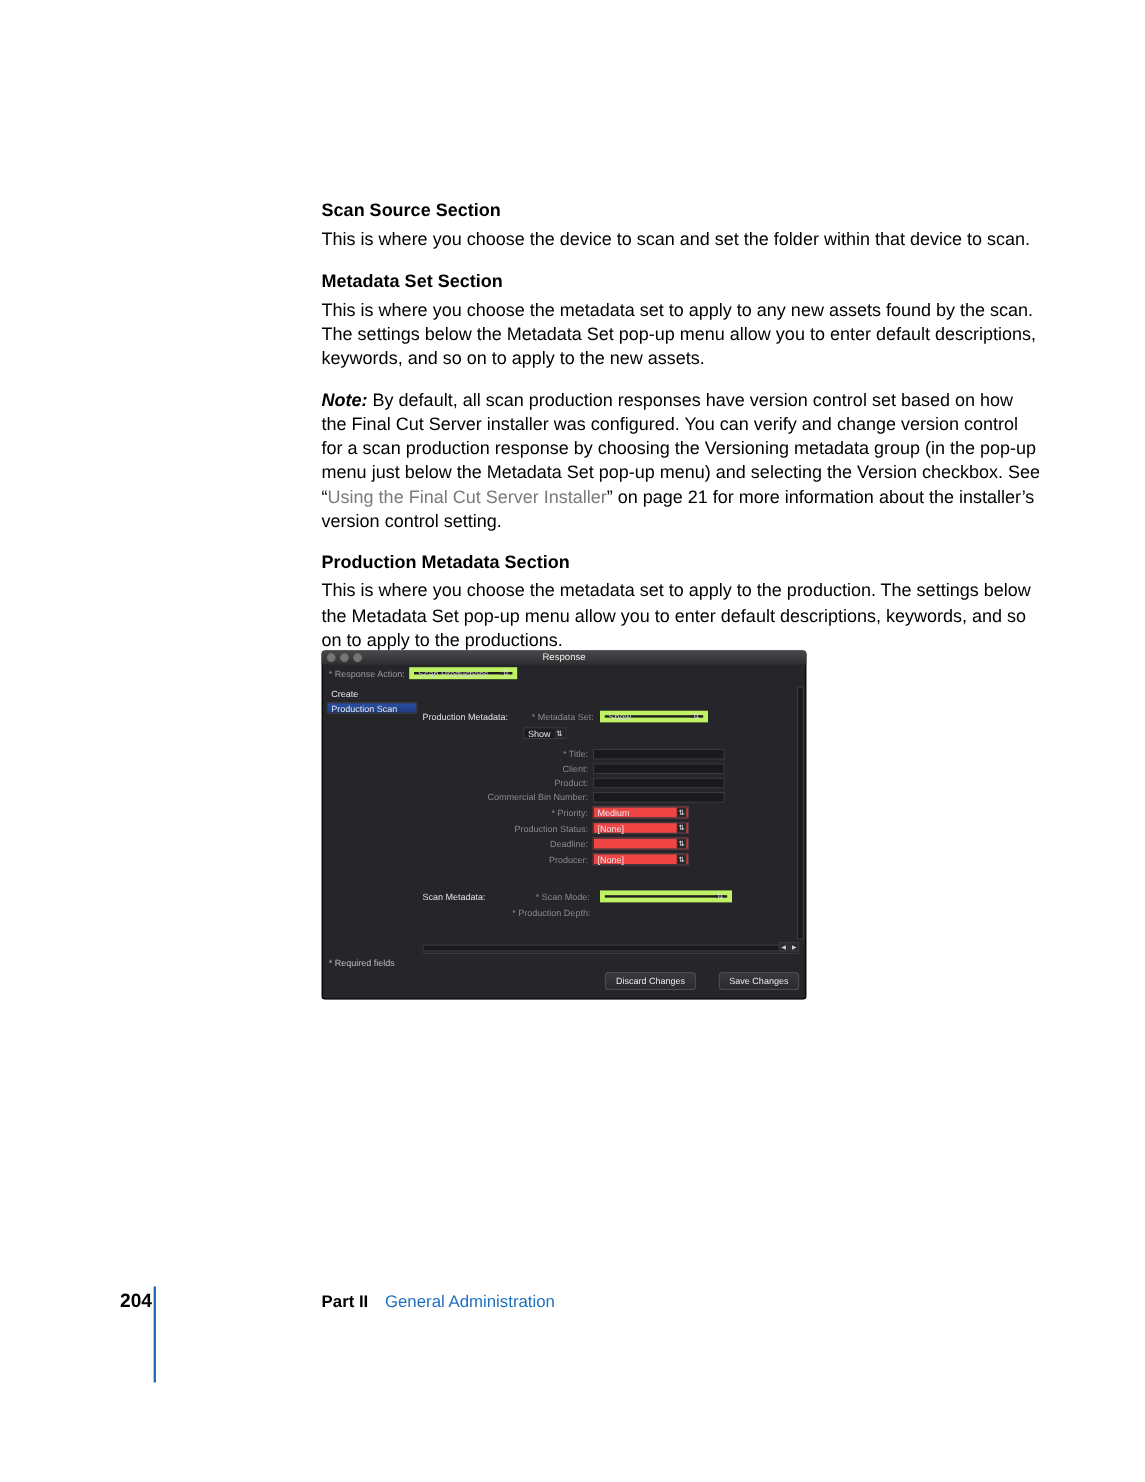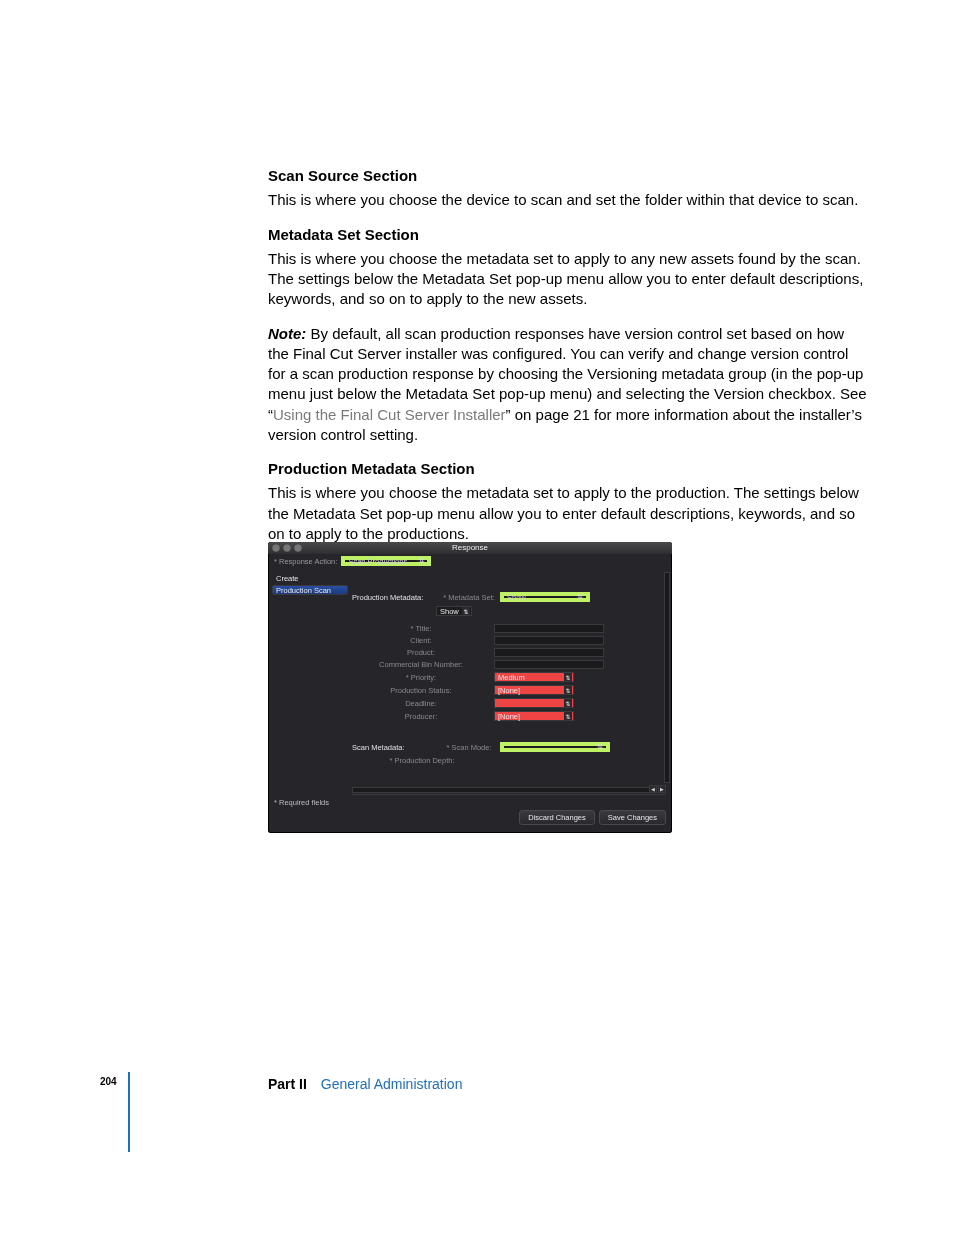--- a/index.html
+++ b/index.html
@@ -3,21 +3,21 @@
 <meta charset="utf-8">
 <style>
   html,body{margin:0;padding:0;background:#fff;font-family:"Helvetica Neue",Helvetica,Arial,sans-serif;color:#000;}
   .page{width:954px;height:1235px;position:relative;}
   .content{position:absolute;left:268px;top:166px;width:600px;font-size:15px;line-height:1.35;}
   .content h4{font-size:15px;font-weight:700;margin:0 0 4px 0;}
   .content p{margin:0 0 14px 0;}
   .note-label{font-style:italic;font-weight:700;}
   .xref{color:#7a7a7a;text-align:center;}
   
-  .pagenum{position:absolute;left:100px;top:1076px;font-weight:700;font-size:10px;}
+  .pagenum{position:absolute;left:100px;top:1076px;font-weight:700;font-size:16px;}
   .footer{position:absolute;left:268px;top:1076px;font-size:14px;}
   .footer .part{font-weight:700;}
   .footer .title{color:#1f6fbf;margin-left:10px;}
   .rule{position:absolute;left:128px;top:1072px;width:2px;height:80px;background:#1f6fbf;}
   
   .shot{position:absolute;left:268px;top:542px;width:404px;height:291px;background:#262529;font-size:7.5px;color:#cfcfd4;border-radius:3px;box-shadow:0 0 0 1px #000 inset;}
   .titlebar{height:12px;background:linear-gradient(#4a4a4e,#2e2e31);border-top-left-radius:3px;border-top-right-radius:3px;position:relative;}
   .traffic{position:absolute;left:4px;top:2px;display:flex;gap:3px;}
   .traffic span{width:8px;height:8px;border-radius:50%;background:#777;display:block;box-shadow:0 0 1px #000 inset;}
   .wtitle{position:absolute;left:0;right:0;top:1px;text-align:center;color:#eee;font-size:8px;}
@@ -26,30 +26,30 @@
   .popup{background:#1c1c1f;border:4px solid #bef264;height:10px;display:flex;align-items:center;padding:0 3px;position:relative;box-sizing:border-box;}
   .popup .arrow{position:absolute;right:2px;top:0;bottom:0;width:8px;display:flex;align-items:center;justify-content:center;color:#ddd;font-size:7px;background:#2a2a2e;}
   .sidebar{position:absolute;left:4px;top:30px;width:76px;}
   .side-item{padding:2px 4px;color:#e6e6ea;}
   .side-item.sel{background:linear-gradient(#2a4fa5,#1c3a7a);border-radius:2px;}
   .body{position:absolute;left:84px;top:30px;right:6px;bottom:48px;overflow:hidden;margin-top:20px;}
   .grouprow{display:flex;align-items:center;gap:4px;margin-bottom:4px;}
   .grouplabel{color:#e0e0e4;width:86px;}
   .glbl2{color:#8a8a8e;width:54px;text-align:center;}
   .formrow{display:flex;align-items:center;gap:4px;margin-bottom:3px;}
-  .formrow .flabel{width:138px;text-align:center;color:#8a8a8e;}
+  .formrow .flabel{width:138px;text-align:right;color:#8a8a8e;}
   .input{background:#1a1a1d;border:1px solid #3a3a3e;height:9px;flex:0 0 110px;box-sizing:border-box;}
   .sel{background:#ef4444;border:1px solid #3a3a3e;height:10px;flex:0 0 80px;position:relative;color:#e6e6ea;padding:0 3px;box-sizing:border-box;}
   .sel .arrow{position:absolute;right:1px;top:0;bottom:0;width:8px;background:#2a2a2e;display:flex;align-items:center;justify-content:center;font-size:6px;}
   .req{position:absolute;left:6px;bottom:26px;color:#bcbcc0;}
   .hr{position:absolute;left:84px;right:6px;bottom:38px;height:1px;background:#3a3a3e;}
   .scrollh{position:absolute;left:84px;right:18px;bottom:40px;height:6px;background:#1a1a1d;border:1px solid #3a3a3e;box-sizing:border-box;}
   .scrollbtns{position:absolute;right:6px;bottom:40px;display:flex;}
   .sbtn{width:8px;height:8px;background:#2a2a2e;border:1px solid #3a3a3e;margin-left:1px;box-sizing:border-box;display:flex;align-items:center;justify-content:center;font-size:5px;color:#ccc;}
-  .btnrow{position:absolute;right:6px;bottom:8px;display:flex;gap:4px;}
+  .btnrow{position:absolute;right:6px;bottom:8px;display:flex;gap:19px;}
   .btn{background:linear-gradient(#3a3a3e,#2a2a2e);border:1px solid #4a4a4e;border-radius:3px;padding:2px 8px;color:#e8e8ec;font-size:7.5px;}
   .scrollv{position:absolute;right:2px;top:30px;width:6px;bottom:50px;background:#1a1a1d;border:1px solid #3a3a3e;box-sizing:border-box;}
   .smallpopup{background:#1c1c1f;border:1px solid #3a3a3e;height:10px;width:36px;display:flex;align-items:center;padding:0 3px;position:relative;box-sizing:border-box;margin-left:84px;margin-bottom:8px;color:#e6e6ea;}
   .smallpopup .arrow{position:absolute;right:1px;top:0;bottom:0;width:8px;background:#2a2a2e;display:flex;align-items:center;justify-content:center;font-size:6px;}
 </style>
 </head>
 <body>
 <div class="page">
 
 <div class="content">

